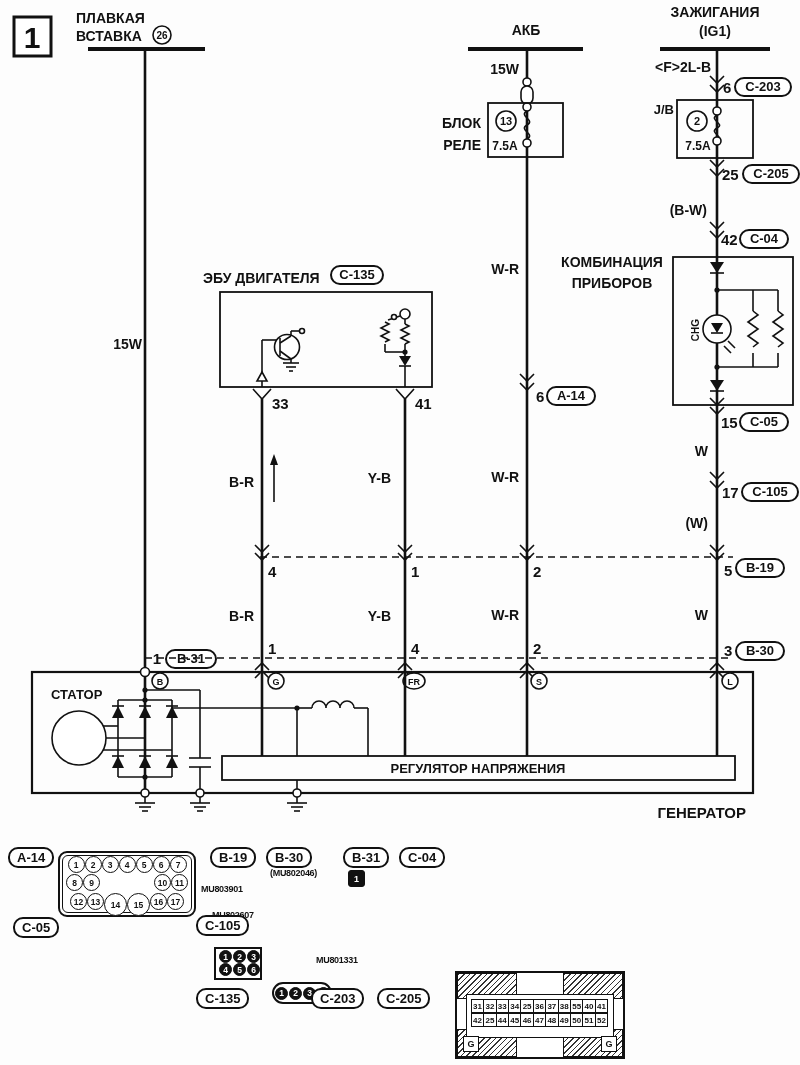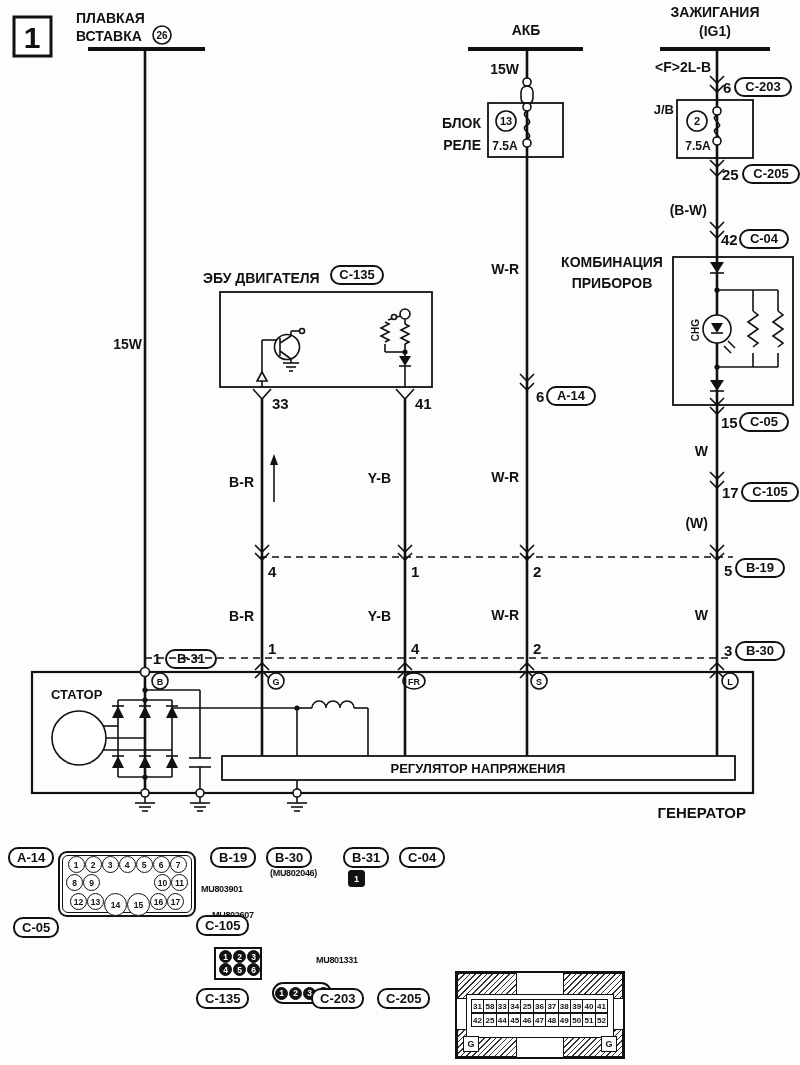--- a/index.html
+++ b/index.html
@@ -407,28 +407,28 @@
 <div class="abs stadium" style="left:399px;top:847px">C-04</div>
 <div class="abs shell" style="left:455px;top:850px;width:170px;height:88px">
   <div class="hatch" style="left:0;top:0;width:58px;height:24px"></div>
   <div class="hatch" style="right:0;top:0;width:58px;height:24px"></div>
   <div class="hatch" style="left:0;bottom:0;width:58px;height:26px"></div>
   <div class="hatch" style="right:0;bottom:0;width:58px;height:26px"></div>
   <div class="innerband"></div>
   <div class="pincol cbig" style="top:26px">
     <div class="pins">
           <span class="pin end">31</span>
-          <span class="pin">58</span>
+          <span class="pin">32</span>
           <span class="pin">33</span>
           <span class="pin">34</span>
           <span class="pin">25</span>
           <span class="pin">36</span>
           <span class="pin">37</span>
           <span class="pin">38</span>
-          <span class="pin">39</span>
+          <span class="pin">55</span>
           <span class="pin">40</span>
           <span class="pin end">41</span>
         </div>
     <div class="pins">
           <span class="pin end">42</span>
           <span class="pin">25</span>
           <span class="pin">44</span>
           <span class="pin">45</span>
           <span class="pin">46</span>
           <span class="pin">47</span>

